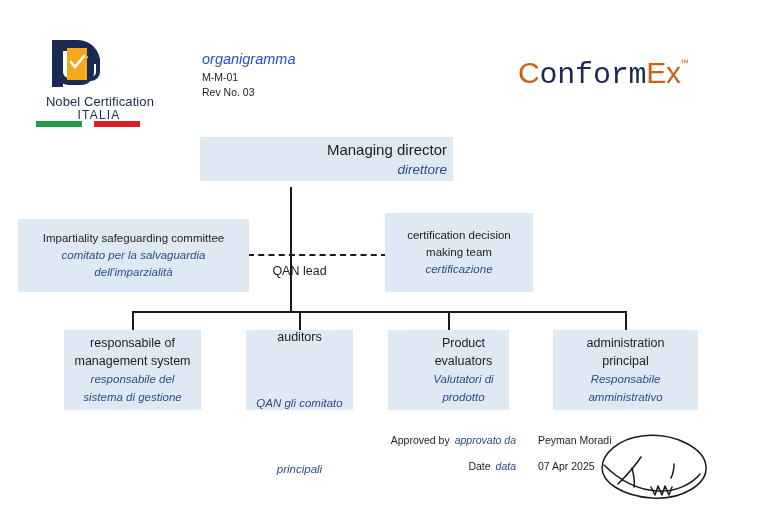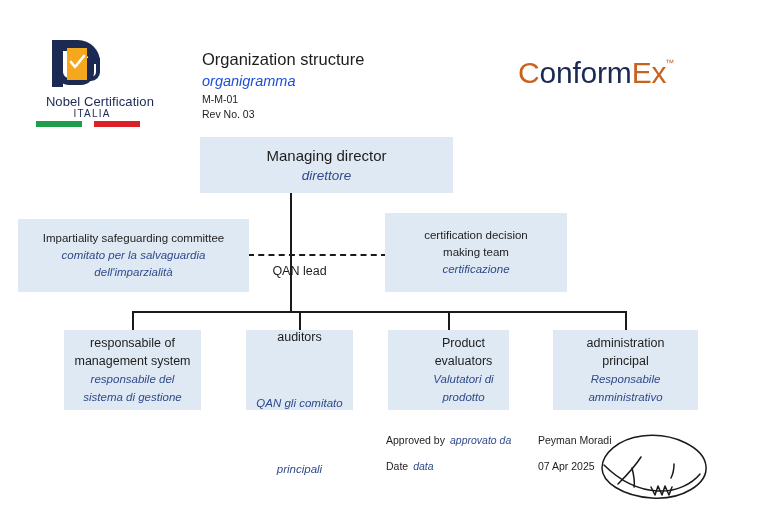--- a/index.html
+++ b/index.html
@@ -38,25 +38,25 @@
     top: 60px;
     width: 132px;
     text-align: right;
     font-size: 13px;
     color: #1b2a52;
     letter-spacing: .1px;
     white-space: nowrap;
   }
   .logo-sub {
     position: absolute;
-    left: 4px;
+    left: 11px;
     top: 74px;
     width: 132px;
     text-align: center;
-    font-size: 10px;
+    font-size: 12px;
     color: #1b2a52;
     letter-spacing: 1.2px;
   }
   .flag {
     position: absolute;
     left: 0;
     top: 87px;
     width: 132px;
     height: 6px;
   }
@@ -103,21 +103,21 @@
   .brand {
     position: absolute;
     left: 518px;
     top: 52px;
     font-size: 30px;
     letter-spacing: -0.2px;
     white-space: nowrap;
     line-height: 34px;
   }
   .brand .b-orange { color: #c8621c; }
-  .brand .b-navy   { color: #1b2a52; }
+  .brand .b-navy   { color: #1b2a52; font-family: Liberation Mono, monospace; }
   .brand .b-tm {
     font-size: 9px;
     color: #c8621c;
     vertical-align: super;
     position: relative;
     top: -6px;
     left: -1px;
   }
 
   
@@ -135,29 +135,29 @@
   .node .en {
     color: #1d1d1d;
     line-height: 17px;
   }
   .node .it {
     color: #2e4a8a;
     font-style: italic;
     line-height: 17px;
   }
 
-  #node-md { left: 200px; top: 137px; width: 253px; height: 56px; }
+  #node-md { left: 200px; top: 137px; width: 253px; height: 44px; align-items: flex-end; }
   #node-md .en { font-size: 15px; line-height: 21px; }
   #node-md .it { font-size: 13.5px; line-height: 20px; }
 
   #node-isc { left: 18px; top: 219px; width: 231px; height: 73px; }
   #node-isc .en { font-size: 11.5px; line-height: 17px; }
   #node-isc .it { font-size: 11.5px; line-height: 17px; }
 
-  #node-cdt { left: 385px; top: 213px; width: 182px; height: 79px; }
+  #node-cdt { left: 385px; top: 213px; width: 148px; height: 79px; }
   #node-cdt .en { font-size: 11.5px; line-height: 17px; }
   #node-cdt .it { font-size: 11.5px; line-height: 17px; }
 
   .leaf { top: 330px; height: 80px; }
   .leaf .en { font-size: 12.5px; line-height: 18px; }
   .leaf .it { font-size: 11.5px; line-height: 18px; }
   #node-rms { left: 64px;  width: 137px; }
   #node-qan { left: 246px; width: 107px; gap: 48px; }
   #node-pev { left: 388px; width: 121px; padding-left: 36px; }
   #node-adm { left: 553px; width: 145px; }
@@ -185,20 +185,21 @@
     font-size: 10.5px;
     color: #1d1d1d;
   }
   .appr-row {
     display: flex;
     align-items: baseline;
     margin-bottom: 14px;
   }
   .appr-labels {
     width: 130px;
+    text-align: right;
     white-space: nowrap;
   }
   .appr-labels .it {
     color: #2e4a8a;
     font-style: italic;
     margin-left: 5px;
   }
   .appr-value {
     margin-left: 22px;
     white-space: nowrap;
@@ -235,21 +236,20 @@
     </div>
     <div class="logo-caption">Nobel Certification</div>
     <div class="logo-sub">ITALIA</div>
     <div class="flag">
       <div class="f-green"></div>
       <div class="f-red"></div>
     </div>
   </div>
 
   <div class="title-block">
-    <div class="doc-title">Organization structure</div>
     <div class="doc-title-it">organigramma</div>
     <div class="doc-code">M-M-01</div>
     <div class="doc-rev">Rev No. 03</div>
   </div>
 
   <div class="brand"><span class="b-orange">C</span><span class="b-navy">onform</span><span class="b-orange">Ex</span><span class="b-tm">™</span></div>
 
   <div class="line v" style="left:290px; top:187px; height:125px;"></div>
 
   <div class="dashed" style="left:248px; top:254px; width:139px;"></div>

